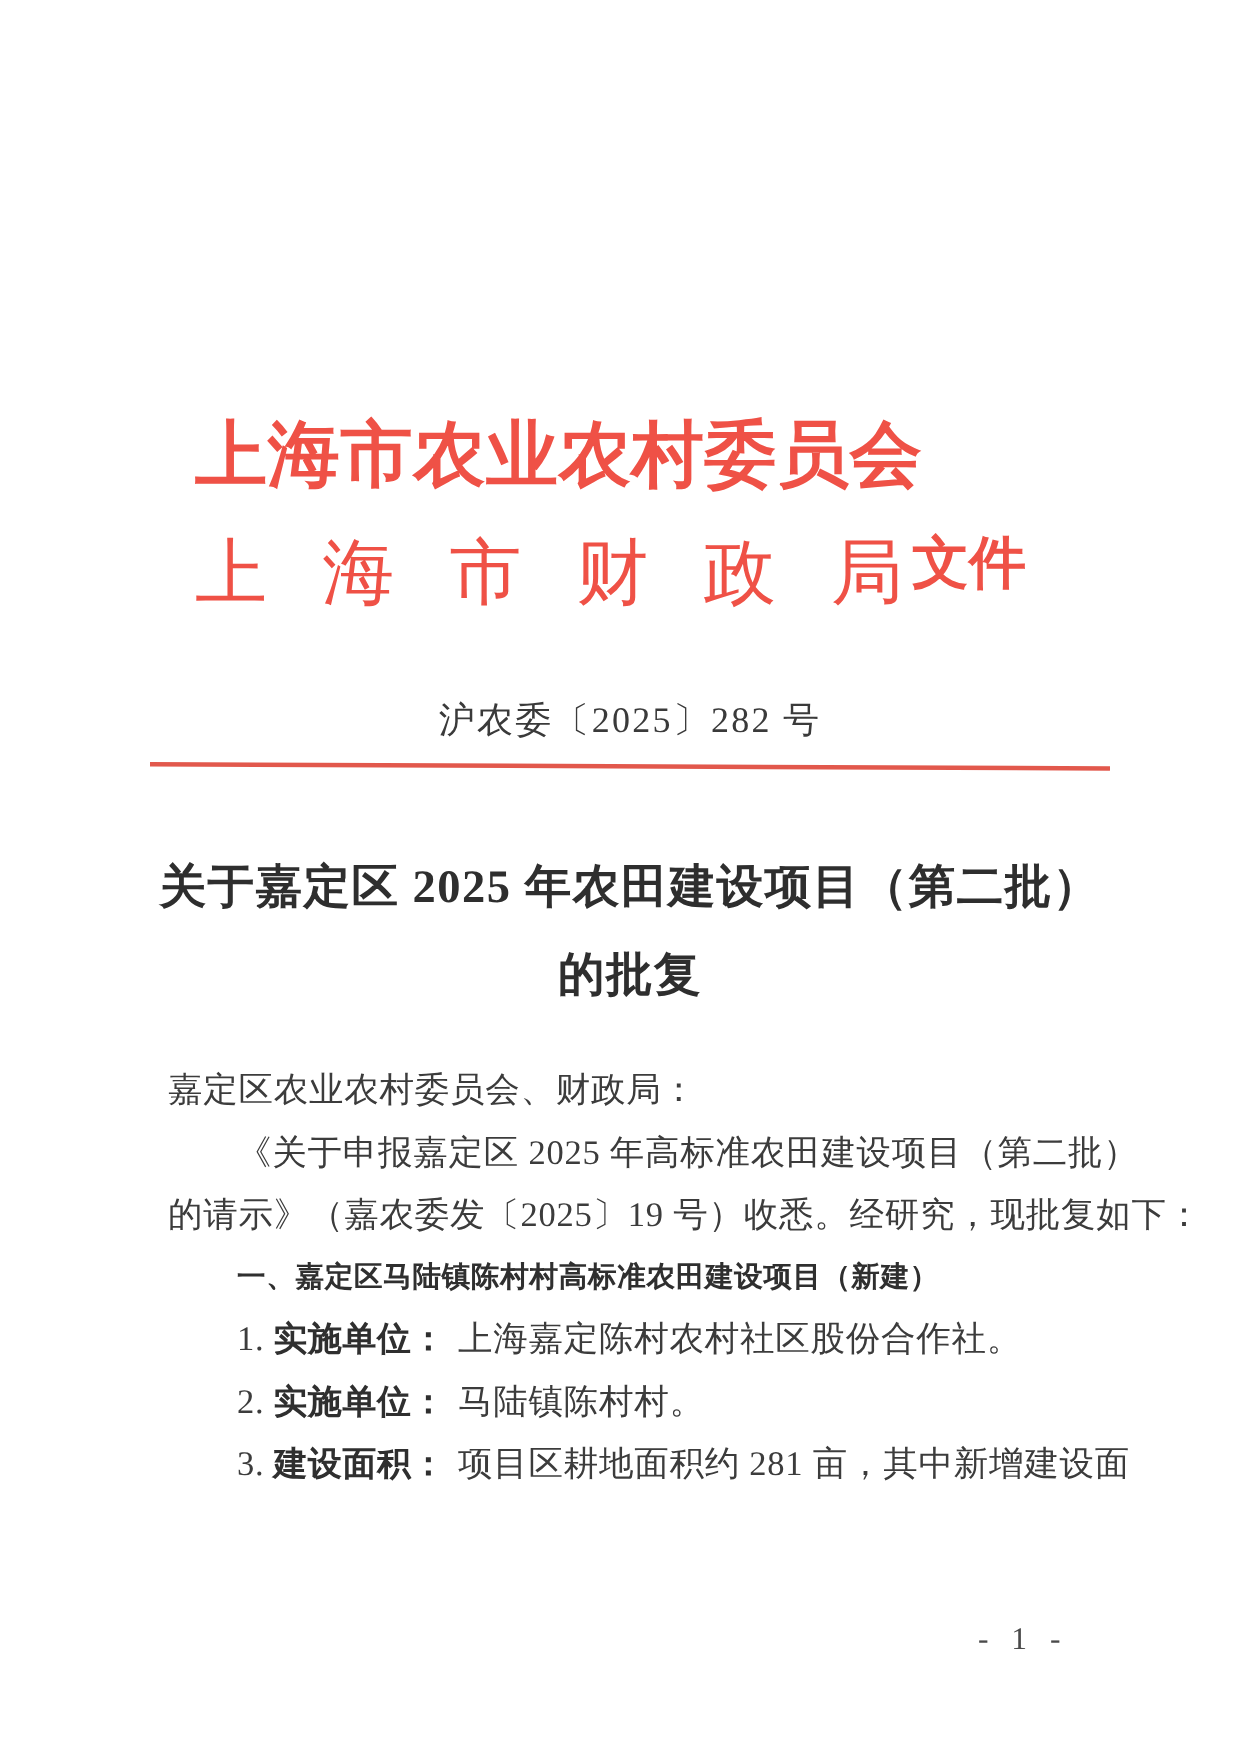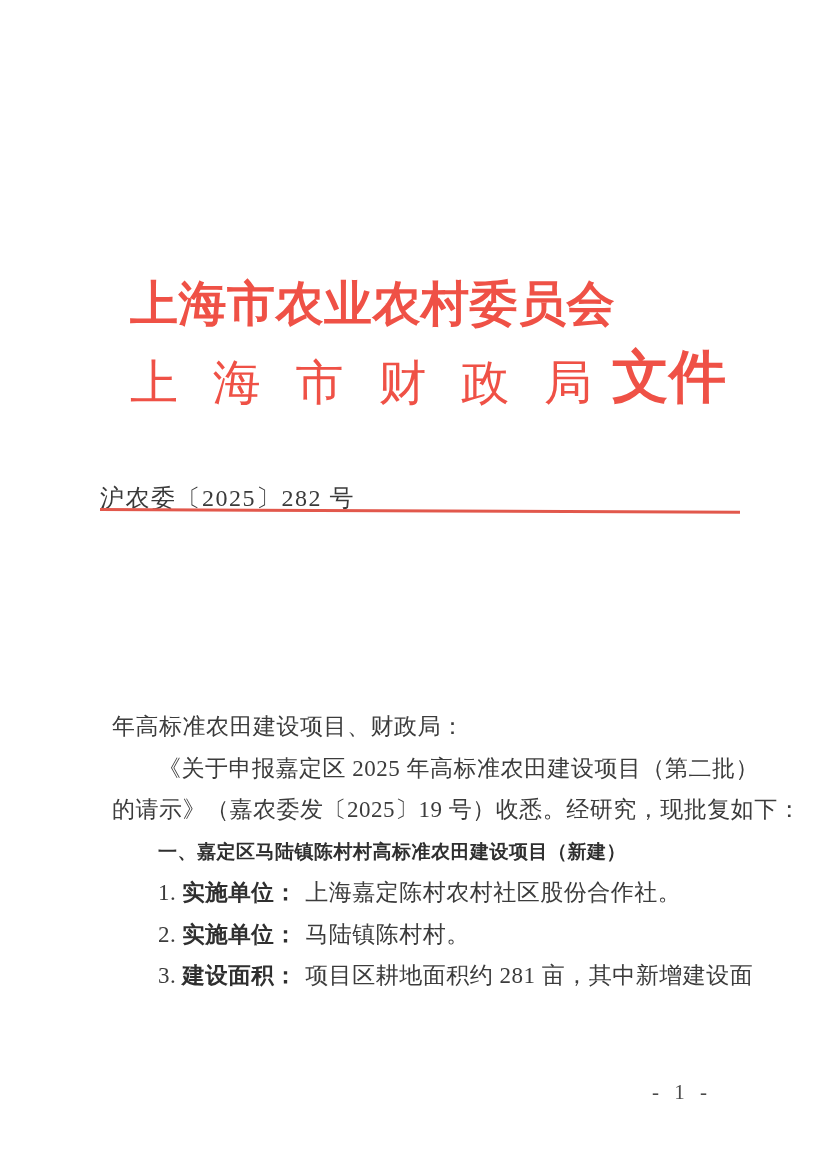--- a/index.html
+++ b/index.html
@@ -43,35 +43,36 @@
   .agency-line2 {
     width: 472px;
     font-size: 48px;
     font-weight: normal;
     line-height: 52px;
     color: var(--red);
     text-align: justify;
     text-align-last: justify;
   }
   .doc-type {
-    font-size: 57px;
+    font-size: 38px;
     font-weight: bold;
     line-height: 57px;
     color: var(--red);
-    margin-left: 20px;
+    margin-left: 6px;
     transform: translateY(-4px);
     white-space: nowrap;
   }
 
   
   .doc-number {
     position: absolute;
     left: 100px;
-    top: 482px;
+    top: 464px;
     width: 640px;
+    text-align: center;
     font-size: 24px;
     letter-spacing: 1.5px;
     color: #3a3a3a;
     white-space: nowrap;
   }
 
   
   .red-rule {
     position: absolute;
     left: 100px;
@@ -155,23 +156,27 @@
     <div class="letterhead-row2">
       <div class="agency-line2">上海市财政局</div>
       <div class="doc-type">文件</div>
     </div>
   </div>
 
   <div class="doc-number">沪农委〔2025〕282 号</div>
 
   <div class="red-rule"></div>
 
+  <div class="doc-title">
+    <div>关于嘉定区 2025 年农田建设项目（第二批）</div>
+    <div>的批复</div>
+  </div>
 
   <div class="doc-body">
-    <div class="line">年高标准农田建设项目、财政局：</div>
+    <div class="line">嘉定区农业农村委员会、财政局：</div>
     <div class="line indent">《关于申报嘉定区 2025 年高标准农田建设项目（第二批）</div>
     <div class="line">的请示》（嘉农委发〔2025〕19 号）收悉。经研究，现批复如下：</div>
     <div class="line indent section-heading">一、嘉定区马陆镇陈村村高标准农田建设项目（新建）</div>
 
     <div class="line indent">
       <span class="item-num">1.</span><span class="item-label">实施单位：</span><span>上海嘉定陈村农村社区股份合作社。</span>
     </div>
 
     <div class="line indent">
       <span class="item-num">2.</span><span class="item-label">实施单位：</span><span>马陆镇陈村村。</span>

